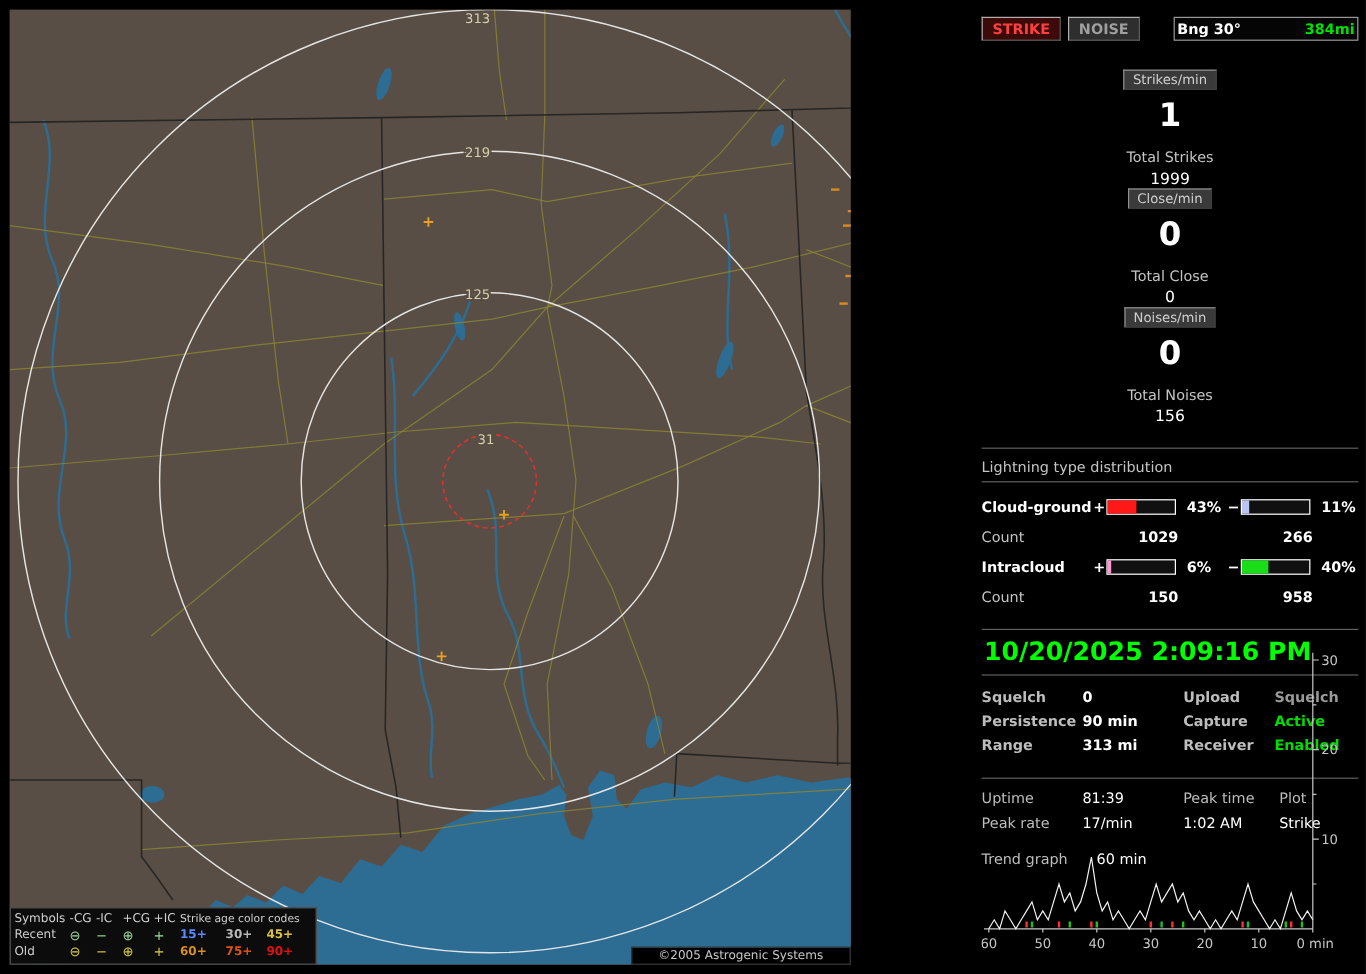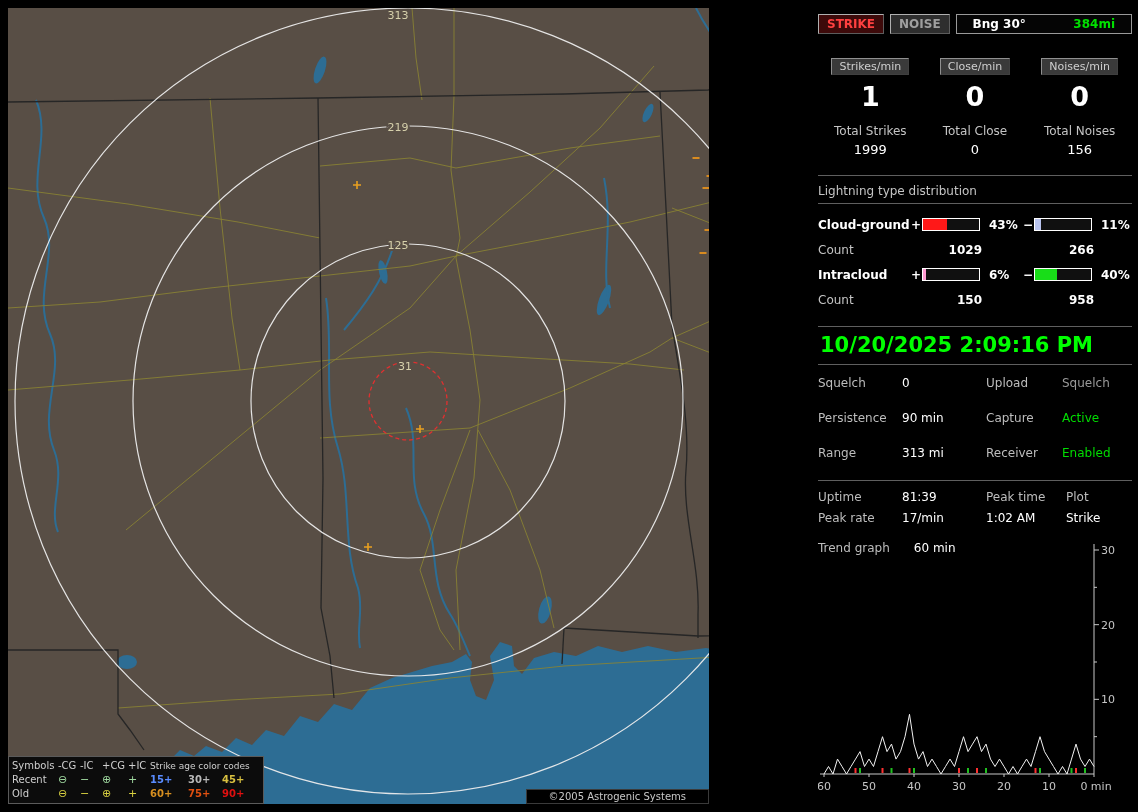--- a/index.html
+++ b/index.html
@@ -25,25 +25,25 @@
              padding:1px 22px;font-size:10px;color:#c8c8c8;}
 
   
   .panel{position:absolute;left:818px;top:8px;width:314px;height:796px;}
   .panel-header{display:flex;align-items:center;gap:6px;margin-top:6px;}
   .btn{padding:2px 8px;font-weight:bold;font-size:12px;border:1px solid;cursor:default;
        border-color:#b0b0b0 #5c5c5c #5c5c5c #b0b0b0;}
   .btn-strike{color:#ff4040;background:#3d0a0a;}
   .btn-noise{color:#9f9f9f;background:#2e2e2e;}
   .bng-box{margin-left:auto;width:148px;display:flex;justify-content:space-between;border:1px solid #999;
-           padding:2px 16px;background:#050505;}
+           padding:2px 2px;background:#050505;}
   .bng-label{color:#fff;font-weight:bold;}
   .bng-range{color:#00e000;font-weight:bold;}
 
-  .stat-cols{display:grid;grid-template-columns:repeat(3,1fr);text-align:center;margin-top:24px;}
+  .stat-cols{display:grid;grid-template-columns:repeat(1,1fr);text-align:center;margin-top:24px;}
   .stat-btn{display:inline-block;font-size:11px;padding:1px 7px;background:#3a3a3a;color:#cfcfcf;
             border:1px solid;border-color:#909090 #404040 #404040 #909090;}
   .stat-rate{font-size:27px;font-weight:bold;color:#fff;margin-top:6px;}
   .stat-total-label{margin-top:12px;color:#c4c4c4;}
   .stat-total{margin-top:4px;color:#fff;font-size:13px;}
 
   .sep{border:none;border-top:1px solid #5f5f5f;margin:18px 0 8px;}
 
   .dist-title{color:#c4c4c4;padding-bottom:5px;border-bottom:1px solid #5f5f5f;margin-bottom:8px;}
   .dist-row,.count-row{display:grid;grid-template-columns:92px 12px 60px 40px 12px 60px 40px;
@@ -52,21 +52,21 @@
   .sign{color:#fff;font-weight:bold;text-align:center;}
   .bar{width:56px;height:11px;border:1px solid #fff;background:#101010;position:relative;}
   .bar-fill{position:absolute;left:0;top:0;bottom:0;width:0;}
   .pct{font-weight:bold;color:#fff;padding-left:7px;}
   .count-label{color:#c4c4c4;}
   .count-val{color:#fff;font-weight:bold;text-align:right;}
 
   .ts-box{border-top:1px solid #5f5f5f;border-bottom:1px solid #5f5f5f;margin-top:14px;
           padding:6px 2px 7px;color:#00ff00;font-weight:bold;font-size:21px;}
 
-  .status-grid{display:grid;grid-template-columns:84px 84px 76px 70px;row-gap:18px;margin-top:10px;line-height:17px;}
+  .status-grid{display:grid;grid-template-columns:84px 84px 76px 70px;row-gap:3px;margin-top:10px;line-height:17px;font-weight:bold;}
   .lbl{color:#bdbdbd;}
   .val{color:#fff;}
 
   .session-grid{display:grid;grid-template-columns:84px 84px 80px 60px;row-gap:4px;margin-top:4px;line-height:17px;}
   .trend-row{display:flex;gap:24px;margin-top:14px;}
 
   #trend-svg{position:absolute;left:0;bottom:8px;}
   #trend-svg text{fill:#c6c6c6;font-size:11px;font-family:"DejaVu Sans",sans-serif;text-anchor:middle;}
 </style>
 </head>

